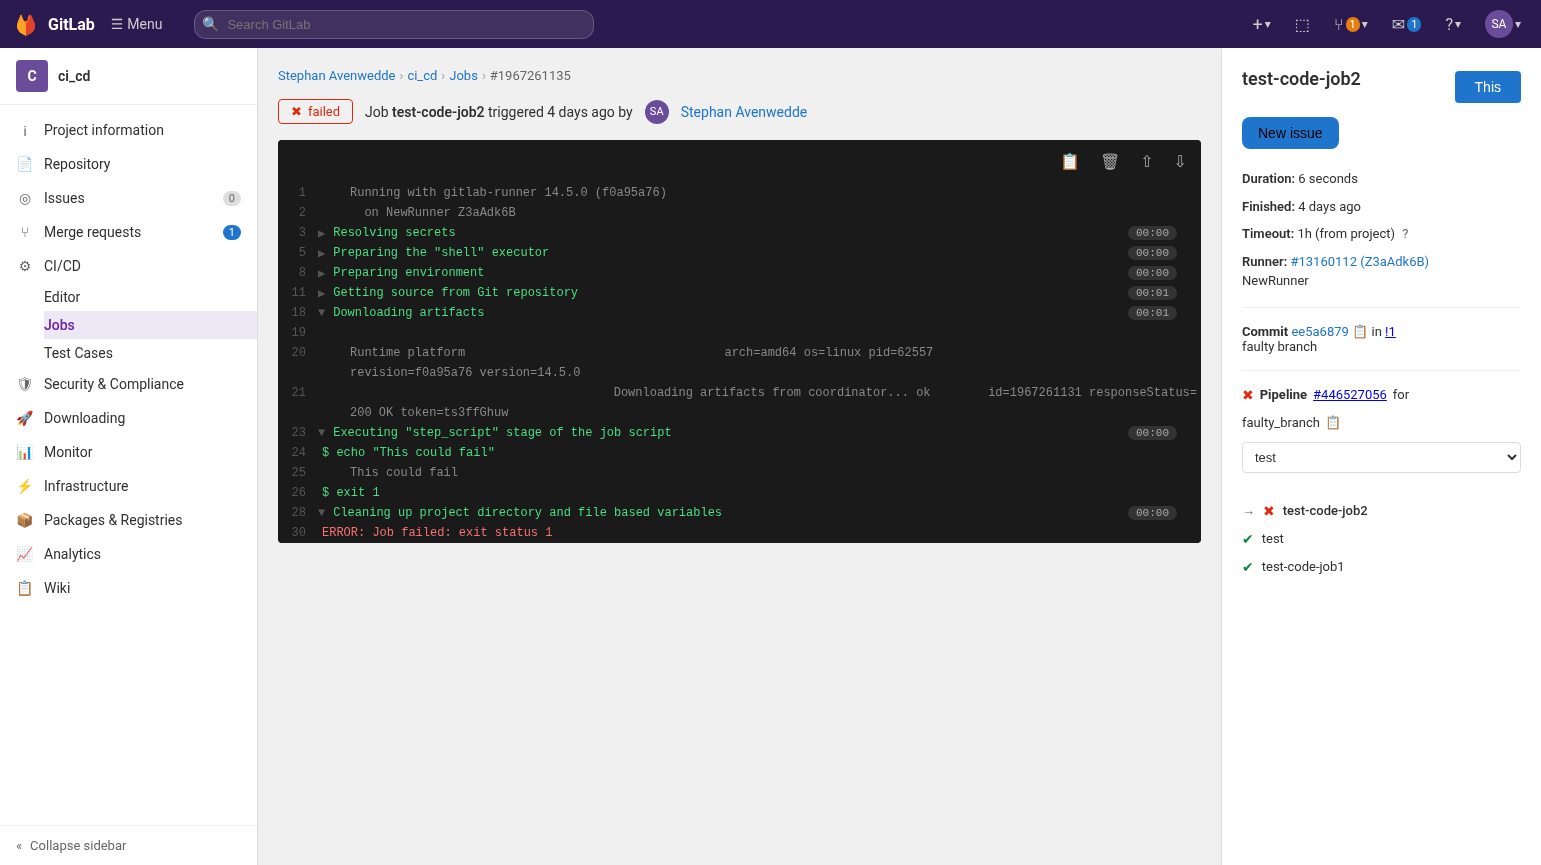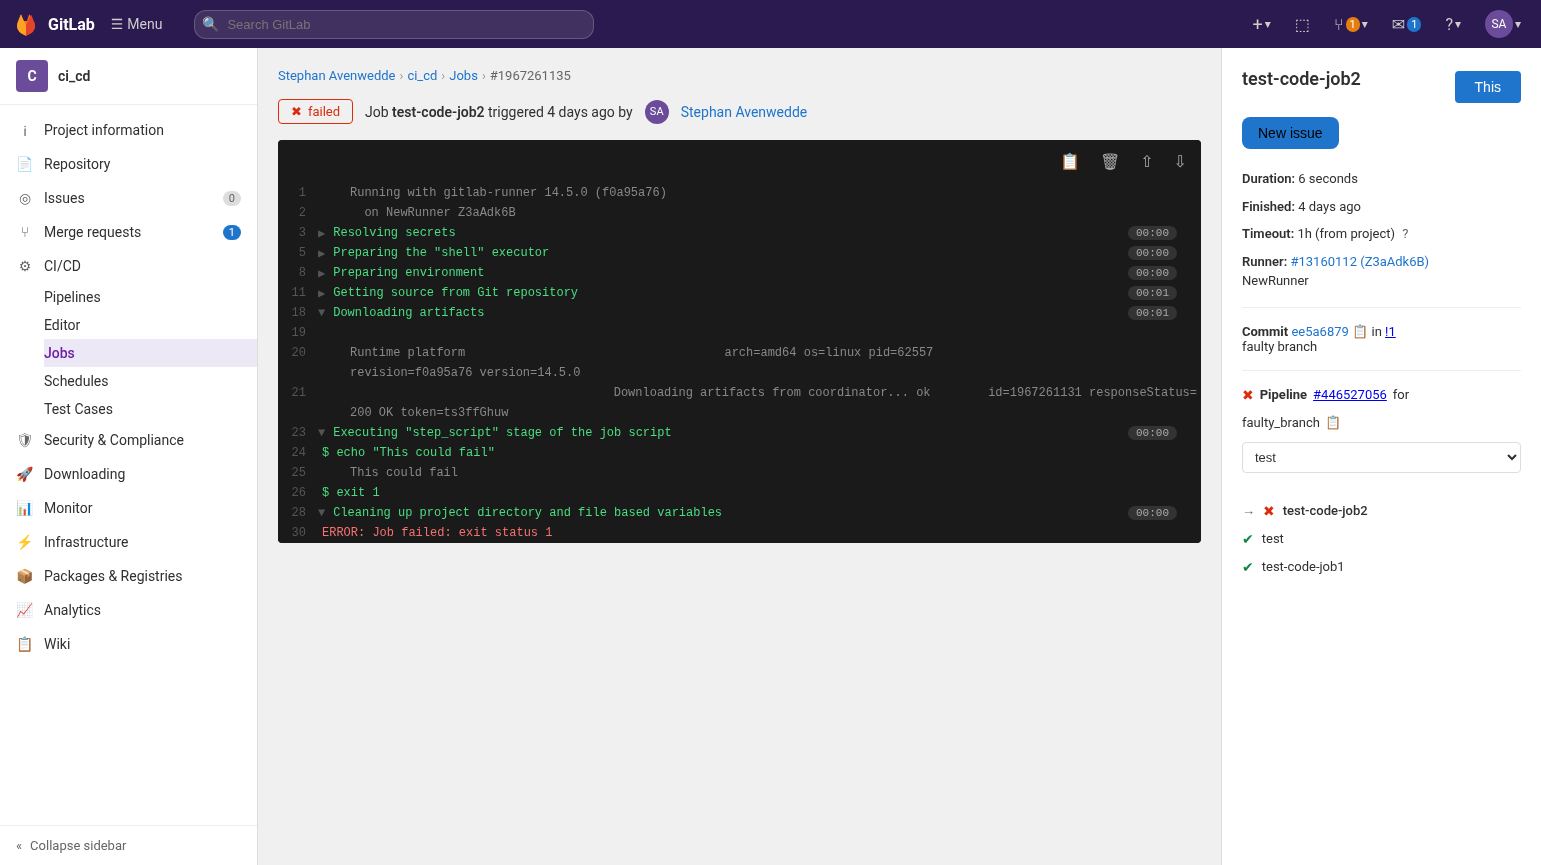--- a/index.html
+++ b/index.html
@@ -165,24 +165,22 @@
       <div class="sidebar-item">
         <span class="sidebar-item-icon">⑂</span>
         <span class="sidebar-item-label">Merge requests</span>
         <span class="sidebar-badge blue">1</span>
       </div>
       <div class="sidebar-item">
         <span class="sidebar-item-icon">⚙</span>
         <span class="sidebar-item-label">CI/CD</span>
       </div>
       <div class="sidebar-sub">
-        <div class="sidebar-sub-item">Pipelines</div>
         <div class="sidebar-sub-item">Editor</div>
         <div class="sidebar-sub-item active">Jobs</div>
-        <div class="sidebar-sub-item">Schedules</div>
         <div class="sidebar-sub-item">Test Cases</div>
       </div>
       <div class="sidebar-item">
         <span class="sidebar-item-icon">🛡</span>
         <span class="sidebar-item-label">Security &amp; Compliance</span>
       </div>
       <div class="sidebar-item">
         <span class="sidebar-item-icon">🚀</span>
         <span class="sidebar-item-label">Downloading</span>
       </div>

